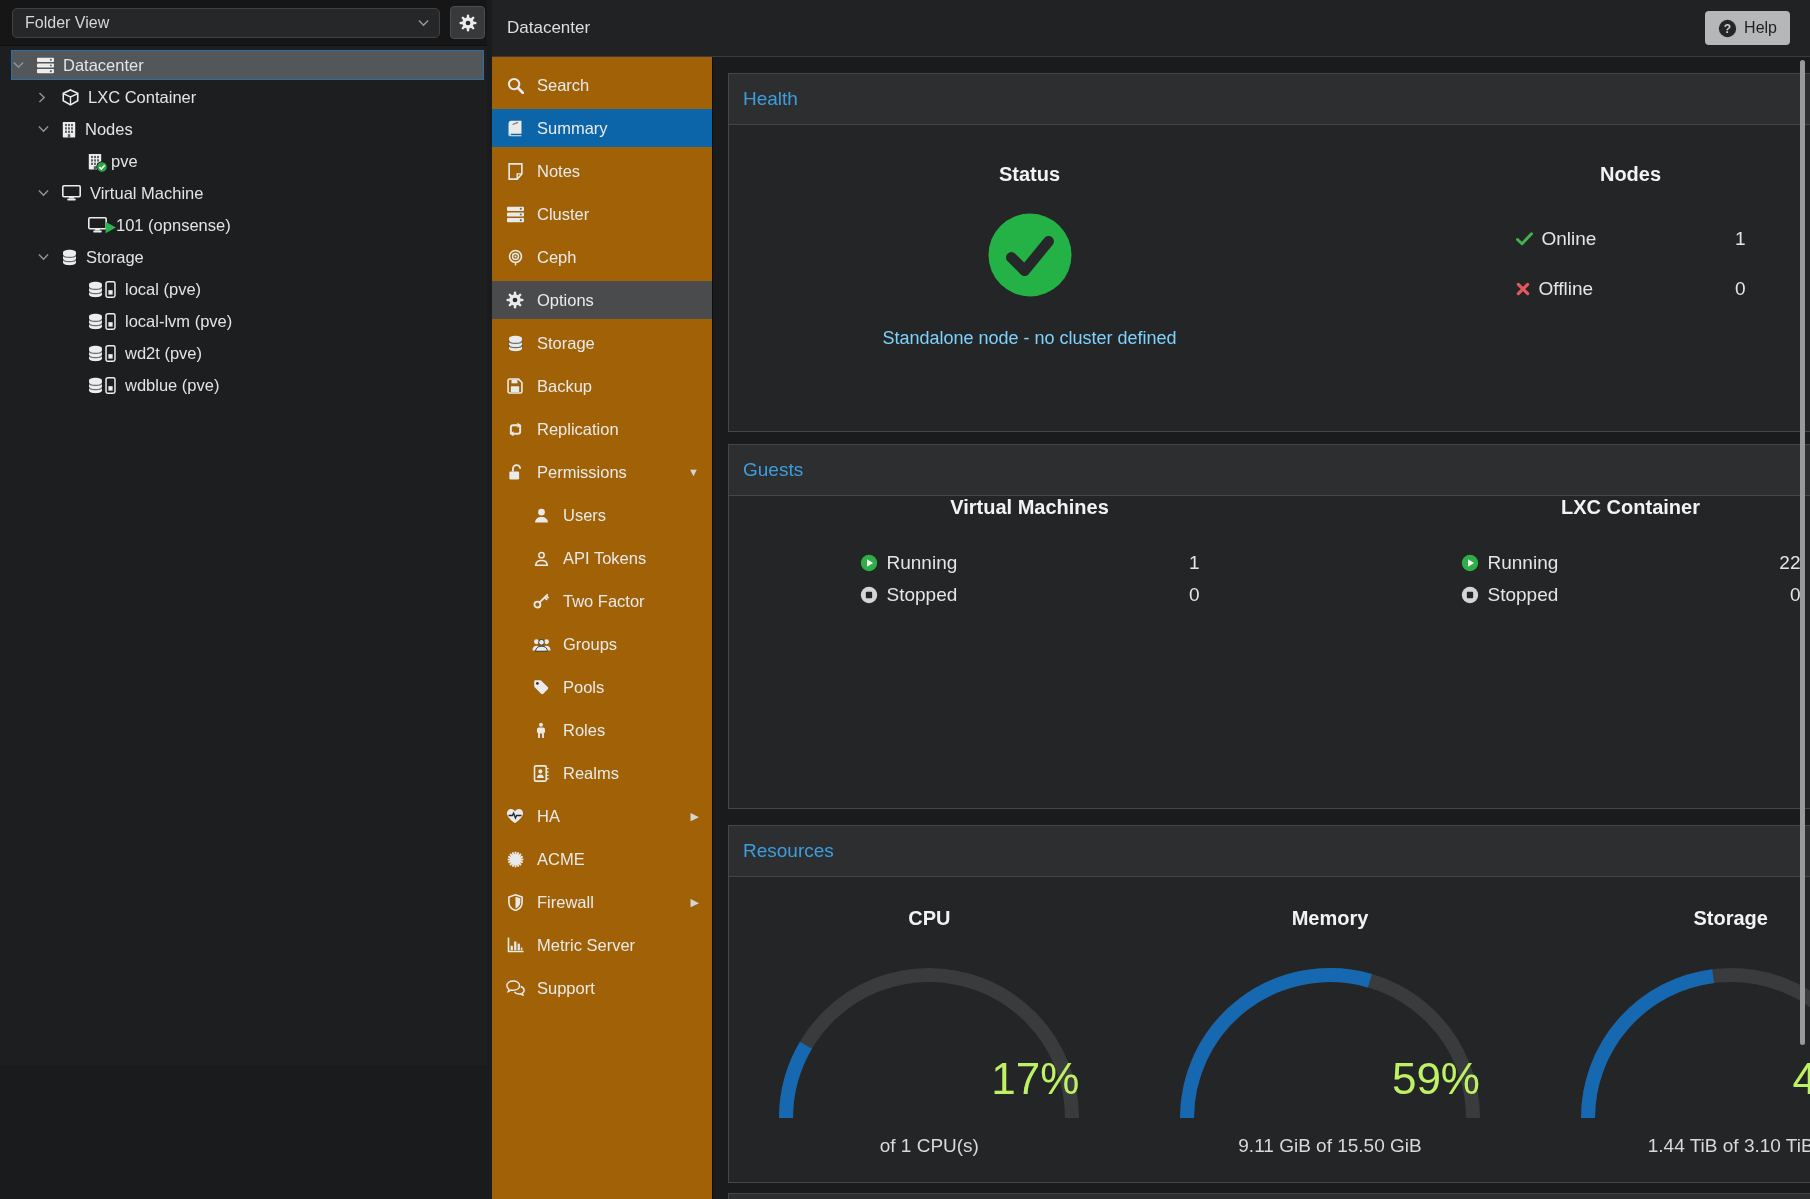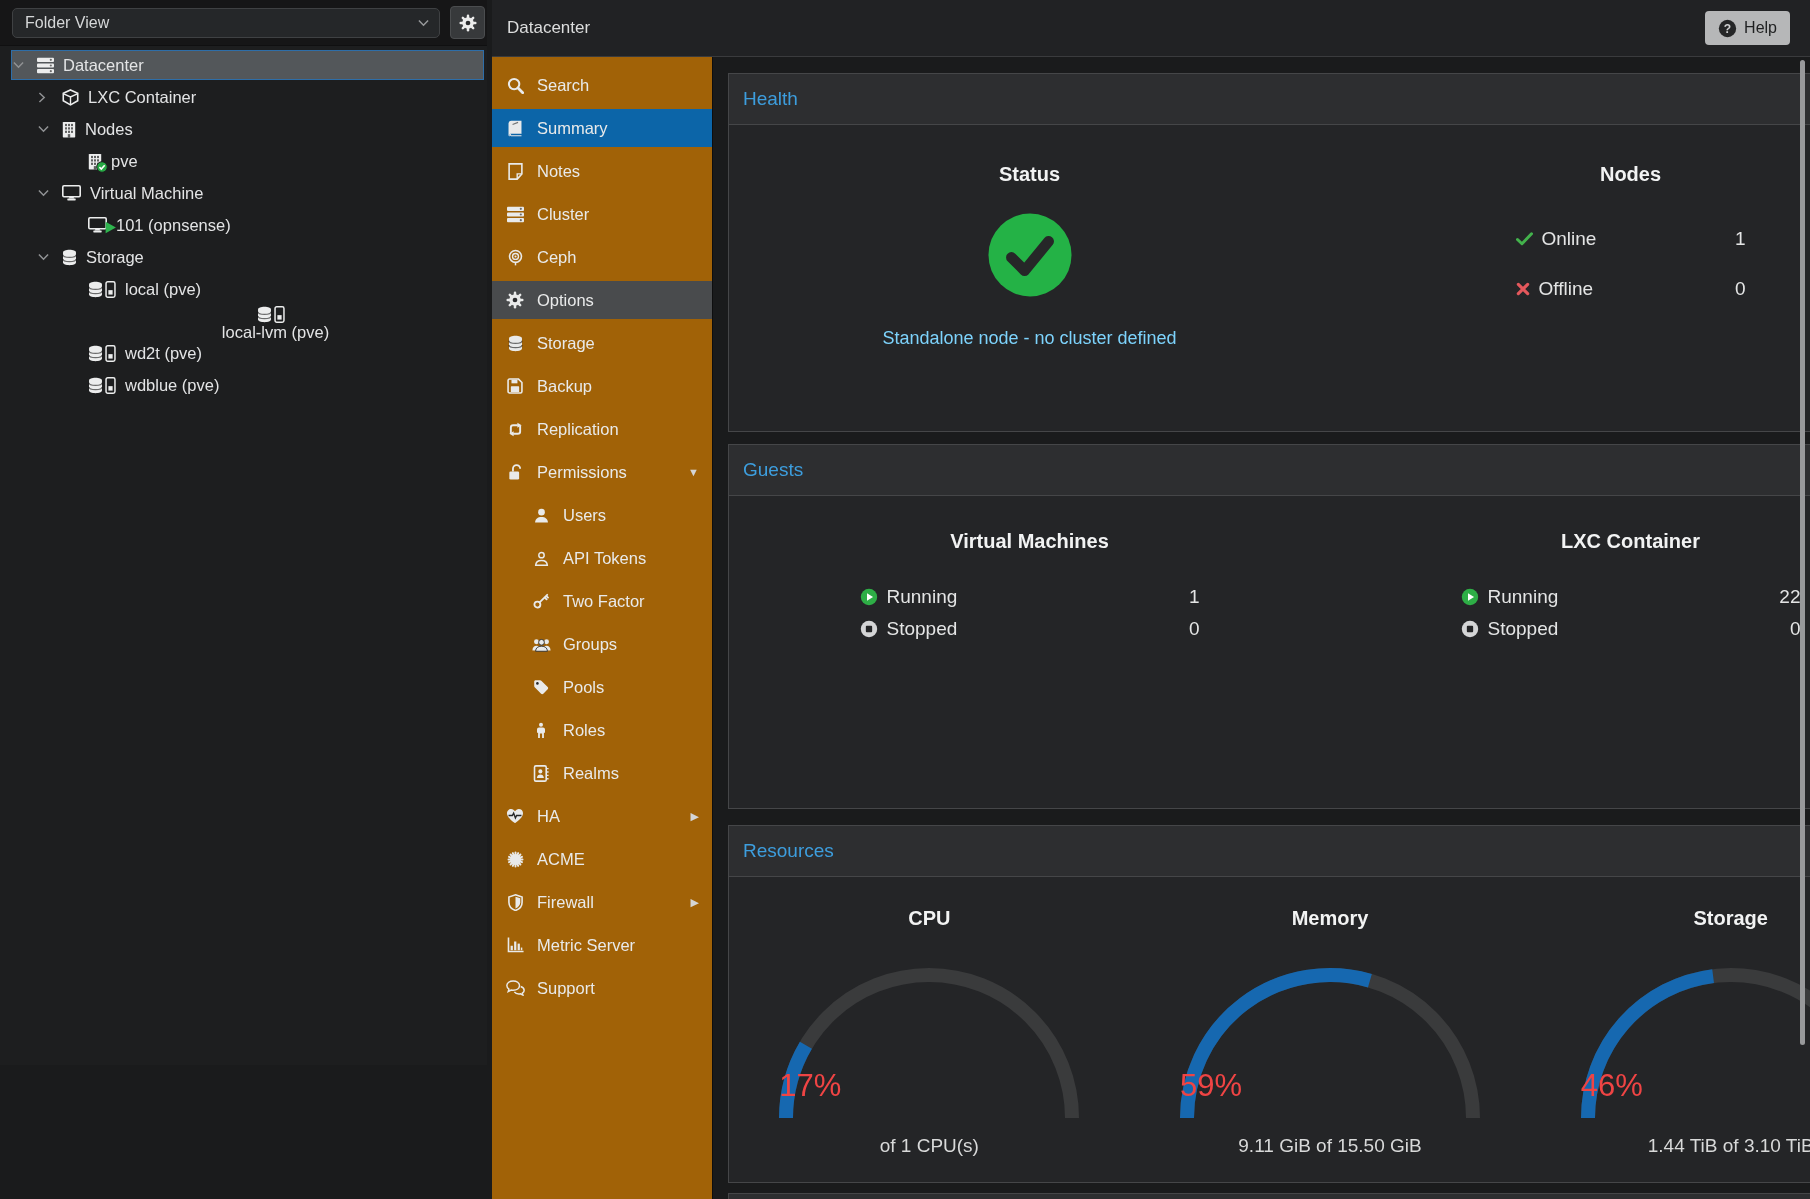--- a/index.html
+++ b/index.html
@@ -55,37 +55,37 @@
   .panel-title{font-size:19px;color:#3d9ede}
   #panel-health{top:15px;height:359px}
   #panel-guests{top:386px;height:365px}
   #panel-resources{top:767px;height:358px}
   #panel-next{top:1135px;height:7px;background:#2d2e30;border-bottom:none}
 
   .cols{display:flex}
   .col{flex:1;text-align:center}
   .col-header{font-size:20px;font-weight:bold;color:#f2f3f3}
   #panel-health .col-header{margin-top:38px}
-  #panel-guests .col-header{margin-top:34px}
+  #panel-guests .col-header{}
   .health-circle{margin:26px auto 0;width:86px;height:86px}
   .health-msg{margin-top:30px;font-size:18px;color:#7dd3fc}
 
   .stat-table{margin:28px auto 0;text-align:center}
   .stat-table.nodes{width:230px}
   .stat-table.guests{width:340px}
   .stat-row{display:flex;align-items:center}
   .stat-table.nodes .stat-row{height:50px}
   .stat-table.guests .stat-row{height:32px}
   .stat-icon{display:flex;margin-right:9px;flex:none}
   .stat-label{font-size:19px;color:#e4e5e5}
   .stat-value{margin-left:auto;font-size:19px;color:#e4e5e5}
 
   .gauge-label{margin-top:30px;font-size:20px;font-weight:bold;color:#f2f3f3}
   .gauge-wrap{position:relative;width:300px;height:160px;margin:36px auto 0}
-  .gauge-pct{position:absolute;left:0;right:0;bottom:22px;text-align:left;font-size:31px;color:#ef4444}
+  .gauge-pct{position:absolute;left:0;right:0;bottom:22px;text-align:right;font-size:44px;color:#bef264}
   .gauge-sub{margin-top:9px;font-size:19px;color:#d8d9d9;text-align:center}
 
   #scroll-thumb{position:absolute;left:1800px;top:60px;width:5px;height:985px;background:#98999b;border-radius:3px}
 </style>
 </head>
 <body>
 
 <div id="tree-panel">
   <div id="tree-topbar">
     <div id="folder-select">
@@ -260,21 +260,21 @@
               </g>
             </svg>
             <svg width="11" height="17" viewBox="0 0 10 16">
               <rect x="0.8" y="0.8" width="8.4" height="14.4" rx="1.6" fill="none" stroke="currentColor" stroke-width="1.4"></rect>
               <rect x="3" y="8.6" width="4" height="4.2" fill="currentColor"></rect>
             </svg>
           </span>
         </span>
         <span>local (pve)</span>
       </div>
-      <div class="tree-row" style="padding-left: 64px; flex-direction: column;">
+      <div class="tree-row" style="padding-left: 64px;">
         <span class="expander"></span>
         <span class="tree-icon">
           <span class="ico-pair">
             <svg width="15" height="17" viewBox="0 0 14 16" fill="currentColor">
               <path d="M7 0.8 C3.6 0.8 0.9 1.9 0.9 3.3 V12.7 C0.9 14.1 3.6 15.2 7 15.2 C10.4 15.2 13.1 14.1 13.1 12.7 V3.3 C13.1 1.9 10.4 0.8 7 0.8 Z"></path>
               <g fill="none" stroke="#000" stroke-opacity="0.55" stroke-width="1.2">
                 <path d="M0.9 5.4 C0.9 6.8 3.6 7.9 7 7.9 C10.4 7.9 13.1 6.8 13.1 5.4"></path>
                 <path d="M0.9 9.4 C0.9 10.8 3.6 11.9 7 11.9 C10.4 11.9 13.1 10.8 13.1 9.4"></path>
               </g>
             </svg>

